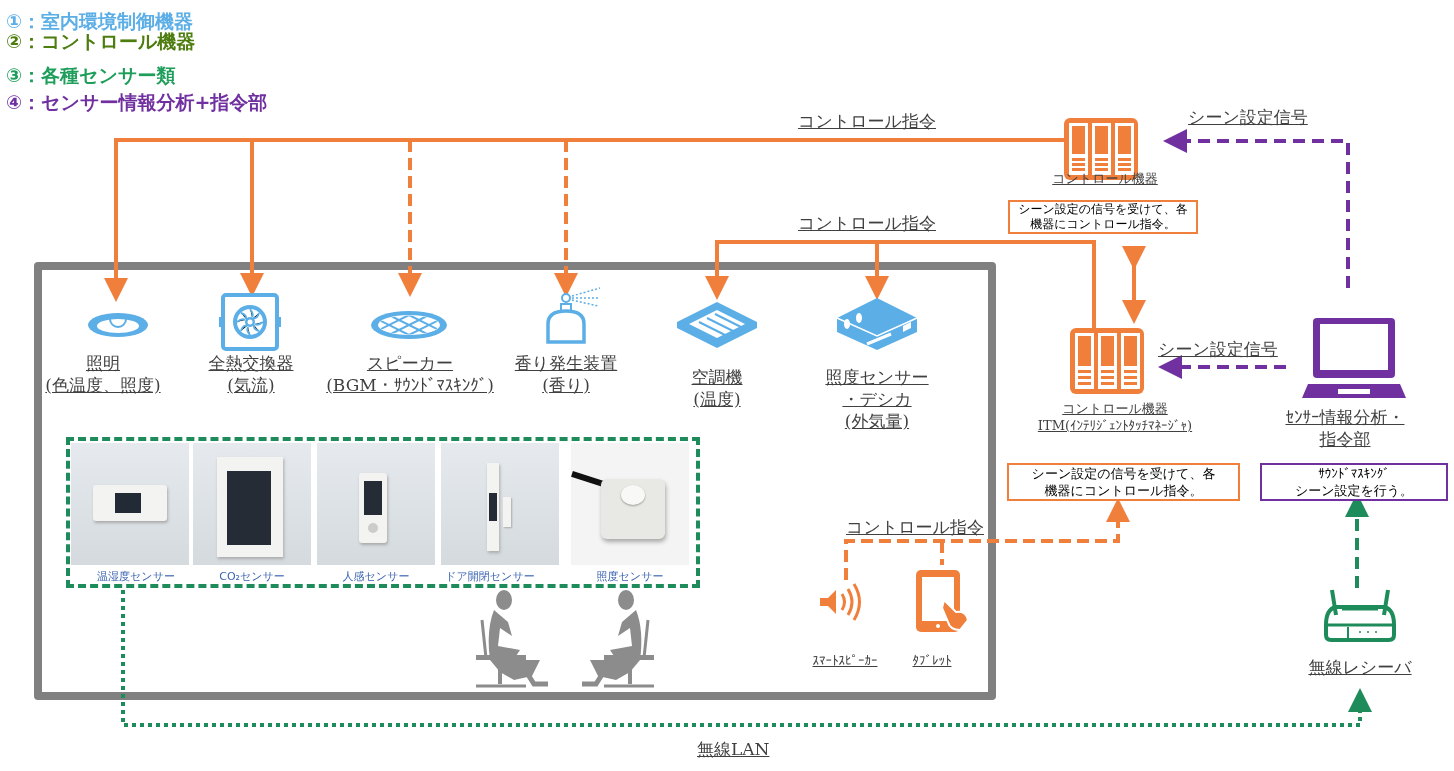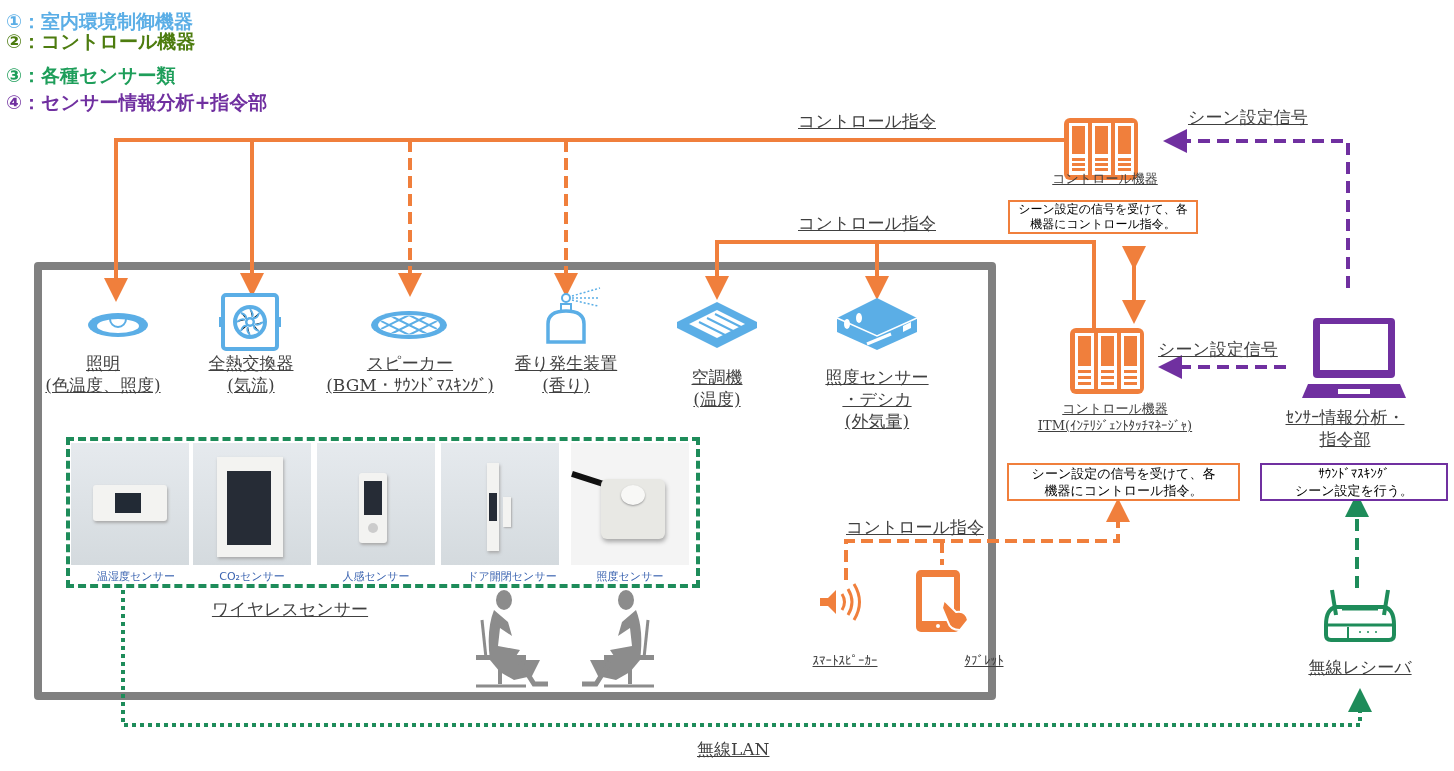--- a/index.html
+++ b/index.html
@@ -52,21 +52,21 @@
 </div>
 <div class="photo" style="left:571px;background:#f4f4f4">
   <div class="abs" style="left:0px;top:34px;width:40px;height:6px;background:#111;transform:rotate(18deg);"></div>
   <div class="abs" style="left:30px;top:36px;width:64px;height:60px;background:#e8e8e4;border-radius:6px;box-shadow:1px 3px 4px #aaa;">
       <div class="abs" style="left:20px;top:6px;width:24px;height:20px;border-radius:50%;background:#f8f8f6;box-shadow:0 1px 2px #999;"></div>
     </div>
 </div>
 <div class="photo-label" style="left:77px">温湿度センサー</div>
 <div class="photo-label" style="left:193px">CO₂センサー</div>
 <div class="photo-label" style="left:317px">人感センサー</div>
-<div class="photo-label" style="left:453px">ドア開閉センサー</div>
+<div class="photo-label" style="left:431px">ドア開閉センサー</div>
 <div class="photo-label" style="left:571px">照度センサー</div>
 
 <svg width="1454" height="771" viewBox="0 0 1454 771">
   <defs>
     <marker id="aO" markerWidth="6" markerHeight="6" refX="3" refY="3" orient="auto">
         <path d="M0,0 L6,3 L0,6 z" fill="#F07F3C"></path>
       </marker>
     <marker id="aP" markerWidth="6" markerHeight="6" refX="3" refY="3" orient="auto">
         <path d="M0,0 L6,3 L0,6 z" fill="#7030A0"></path>
       </marker>
@@ -299,25 +299,24 @@
     <div>空調機</div>
     <div>(温度)</div>
   </div>
 <div class="lbl" style="left:812px;top:366px;width:130px">
     <div>照度センサー</div>
     <div>・デシカ</div>
     <div>(外気量)</div>
   </div>
 
 <div class="lbl" style="left:170px;top:598px;width:240px">
-    <div>ワイヤレスセンサー</div>
   </div>
 
 <div class="lbl sm" style="left:800px;top:652px;width:90px">ｽﾏｰﾄｽﾋﾟｰｶｰ</div>
-<div class="lbl sm" style="left:944px;top:652px;width:80px">ﾀﾌﾞﾚｯﾄ</div>
+<div class="lbl sm" style="left:892px;top:652px;width:80px">ﾀﾌﾞﾚｯﾄ</div>
 
 <div class="lbl sm" style="left:1030px;top:170px;width:150px">コントロール機器</div>
 <div class="note orange" style="left:1008px;top:200px;width:190px">
     <div>シーン設定の信号を受けて、各</div>
     <div>機器にコントロール指令。</div>
   </div>
 
 <div class="lbl sm" style="left:1000px;top:400px;width:230px">
     <div>コントロール機器</div>
     <div>ITM(ｲﾝﾃﾘｼﾞｪﾝﾄﾀｯﾁﾏﾈｰｼﾞｬ)</div>

